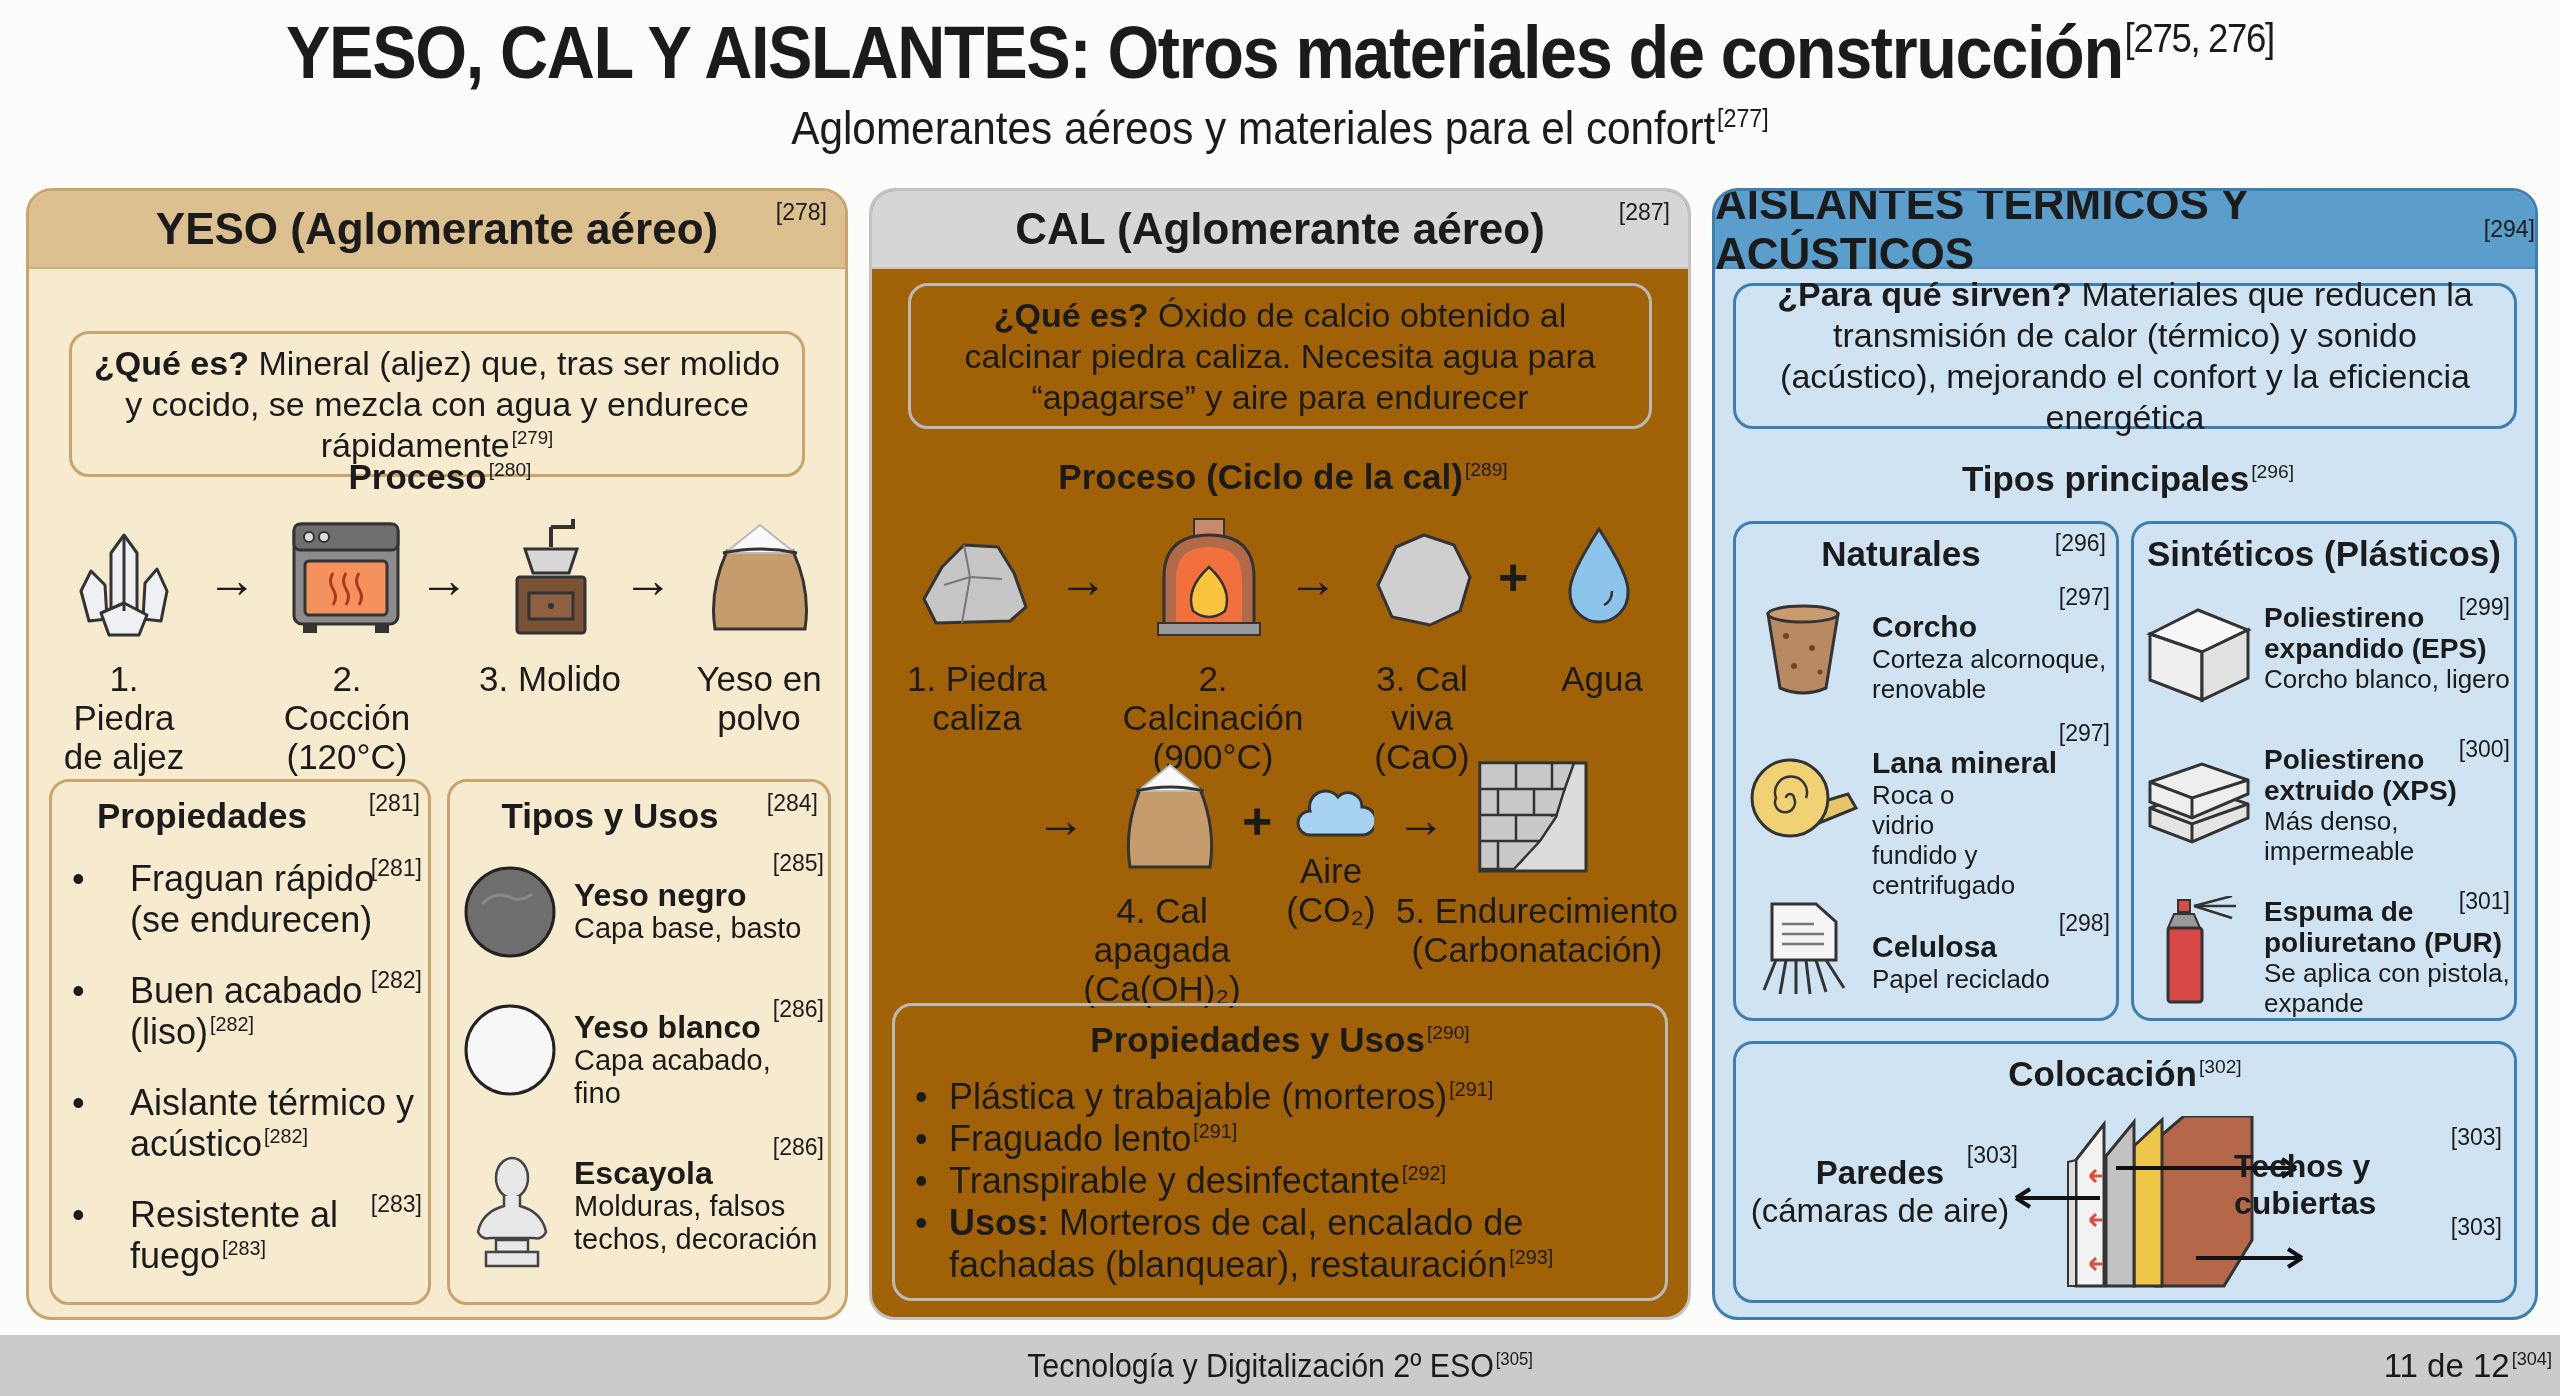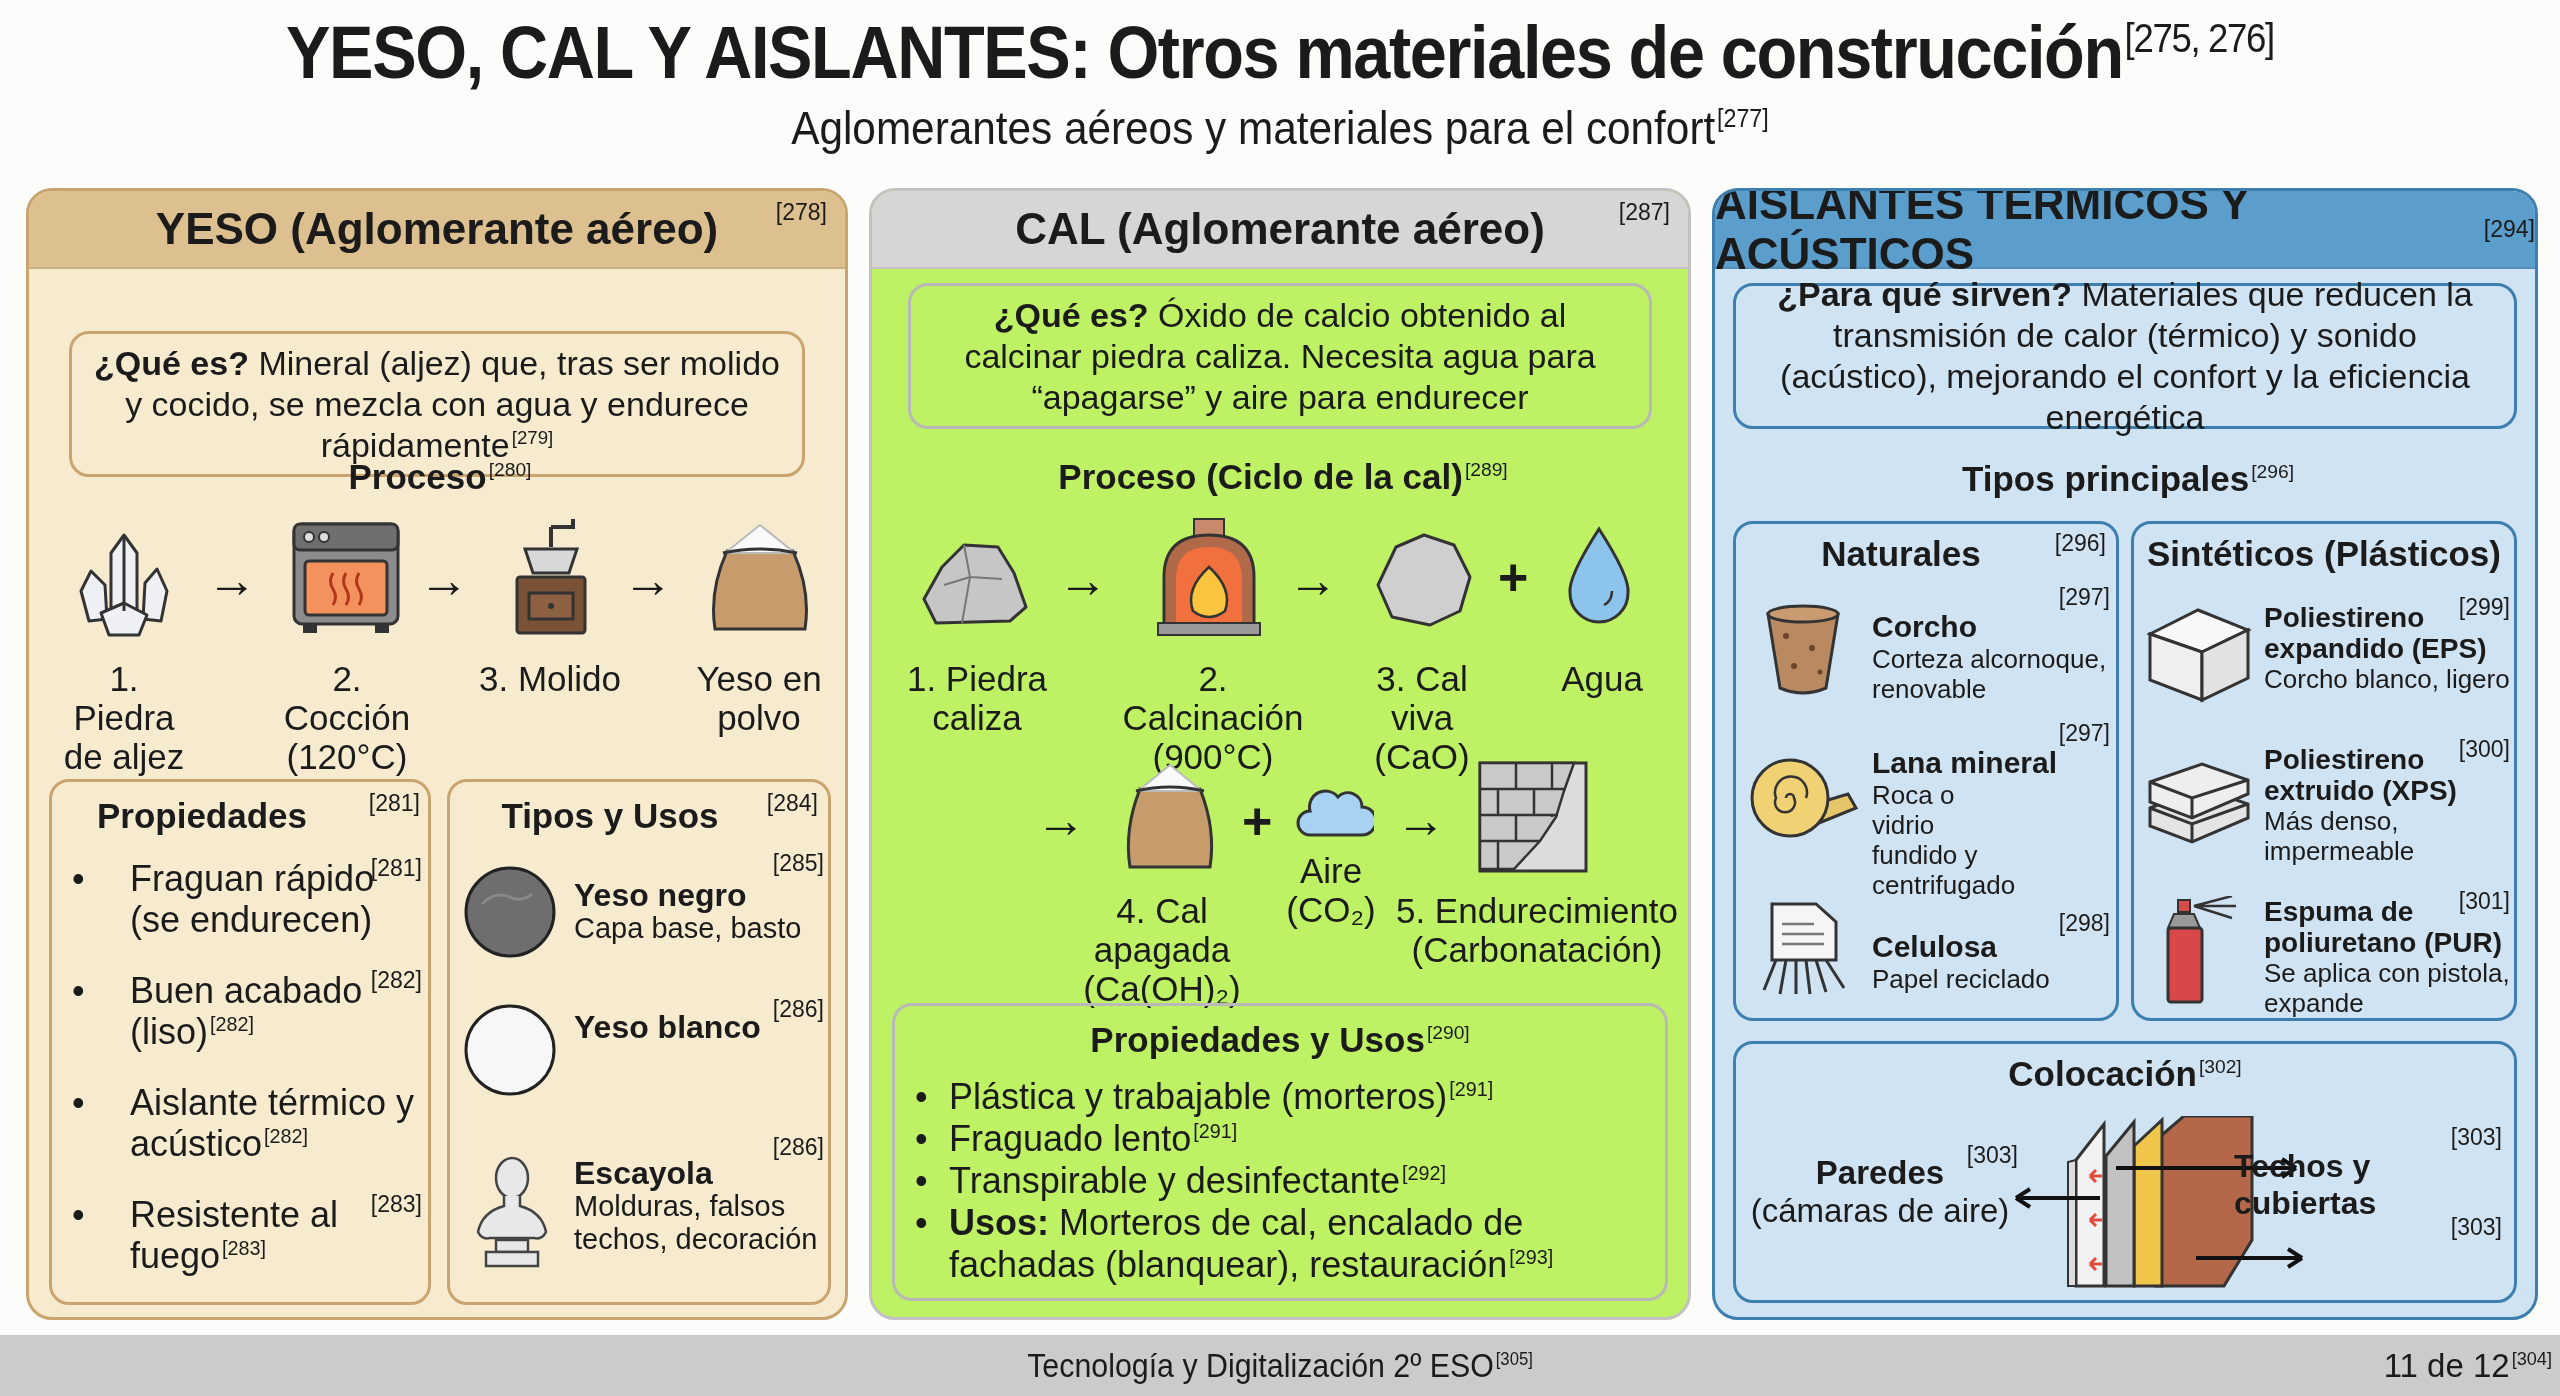--- a/index.html
+++ b/index.html
@@ -8,21 +8,21 @@
   sup { font-size: 0.55em; vertical-align: super; line-height: 0; font-weight: 400; margin-left: 2px; }
 
   .title { position: absolute; top: 10px; left: 0; width: 2560px; text-align: center; font-size: 74px; font-weight: 700; letter-spacing: -1.5px; transform: scaleX(0.9); }
   .subtitle { position: absolute; top: 100px; left: 0; width: 2560px; text-align: center; font-size: 47px; font-weight: 400; transform: scaleX(0.9); }
 
   .panel { position: absolute; top: 188px; height: 1132px; border-radius: 26px; border: 3px solid; overflow: hidden; }
   .panel-head { height: 78px; display: flex; align-items: center; justify-content: center; font-size: 44px; font-weight: 700; position: relative; border-bottom: 2px solid rgba(0,0,0,0.08); }
   .panel-head .ref { position: absolute; right: 18px; top: 8px; font-size: 23px; font-weight: 400; }
   .yeso { left: 26px; width: 822px; background: #f7ebcf; border-color: #c9a46e; }
   .yeso .panel-head { background: #dcc08f; }
-  .cal { left: 869px; width: 822px; background: #bef264; border-color: #c2c2c2; }
+  .cal { left: 869px; width: 822px; background: #a16207; border-color: #c2c2c2; }
   .cal .panel-head { background: #d6d6d6; }
   .ais { left: 1712px; width: 826px; background: #cfe3f2; border-color: #3d7fae; }
   .ais .panel-head { background: #5b9dcb; }
 
   .box { position: absolute; border: 3px solid; border-radius: 20px; }
   .yeso .box { border-color: #c9a46e; }
   .cal .box { border-color: #b9b9b9; }
   .ais .box { border-color: #3d7fae; }
 
   .def { font-size: 34px; line-height: 41px; text-align: center; padding: 8px 20px; display: flex; align-items: center; justify-content: center; }
@@ -140,20 +140,21 @@
       <div class="n">Yeso negro</div>
       <div class="d">Capa base, basto</div>
       <div class="r" style="right:0; top:-28px;">[285]</div>
     </div>
 
     <svg class="icon" style="left:12px; top:220px;" width="96" height="96" viewBox="0 0 96 96">
         <circle cx="48" cy="48" r="44" fill="#f7f7f7" stroke="#222" stroke-width="3"></circle>
       </svg>
     <div class="item" style="left:124px; top:228px; width:250px;">
       <div class="n">Yeso blanco</div>
+      <div class="d">Capa acabado, fino</div>
       <div class="r" style="right:0; top:-14px;">[286]</div>
     </div>
 
     <svg class="icon" style="left:22px; top:370px;" width="80" height="120" viewBox="0 0 80 120">
       <g fill="#e8e8e8" stroke="#444" stroke-width="2.5">
         <ellipse cx="40" cy="26" rx="16" ry="20"></ellipse>
         <path d="M32,44 v10 q-22,6 -26,26 q4,8 12,6 h44 q8,2 12,-6 q-4,-20 -26,-26 v-10"></path>
         <rect x="24" y="88" width="32" height="12"></rect>
         <rect x="14" y="100" width="52" height="14"></rect>
       </g>

